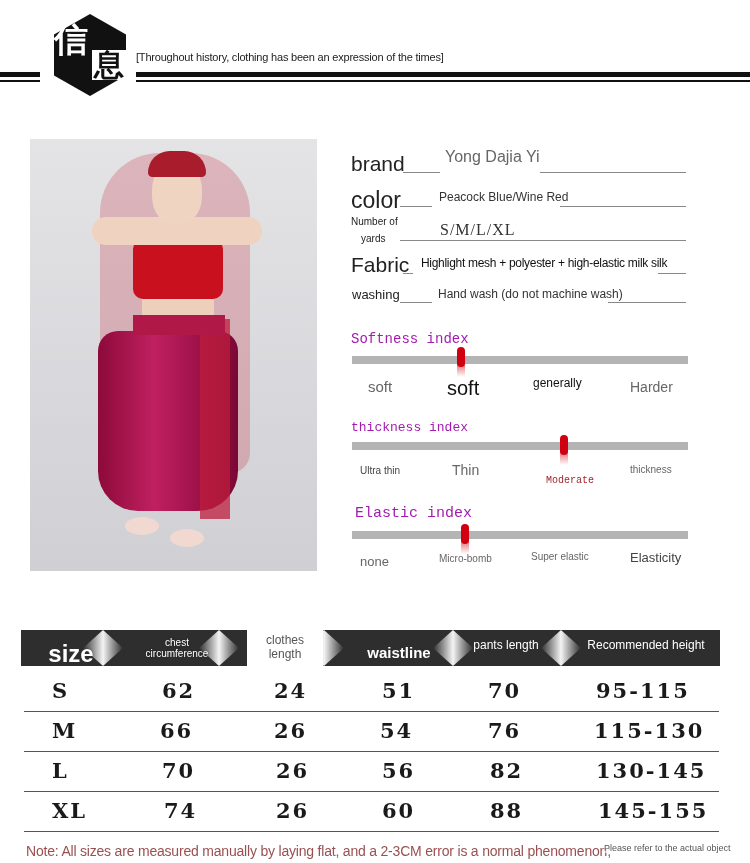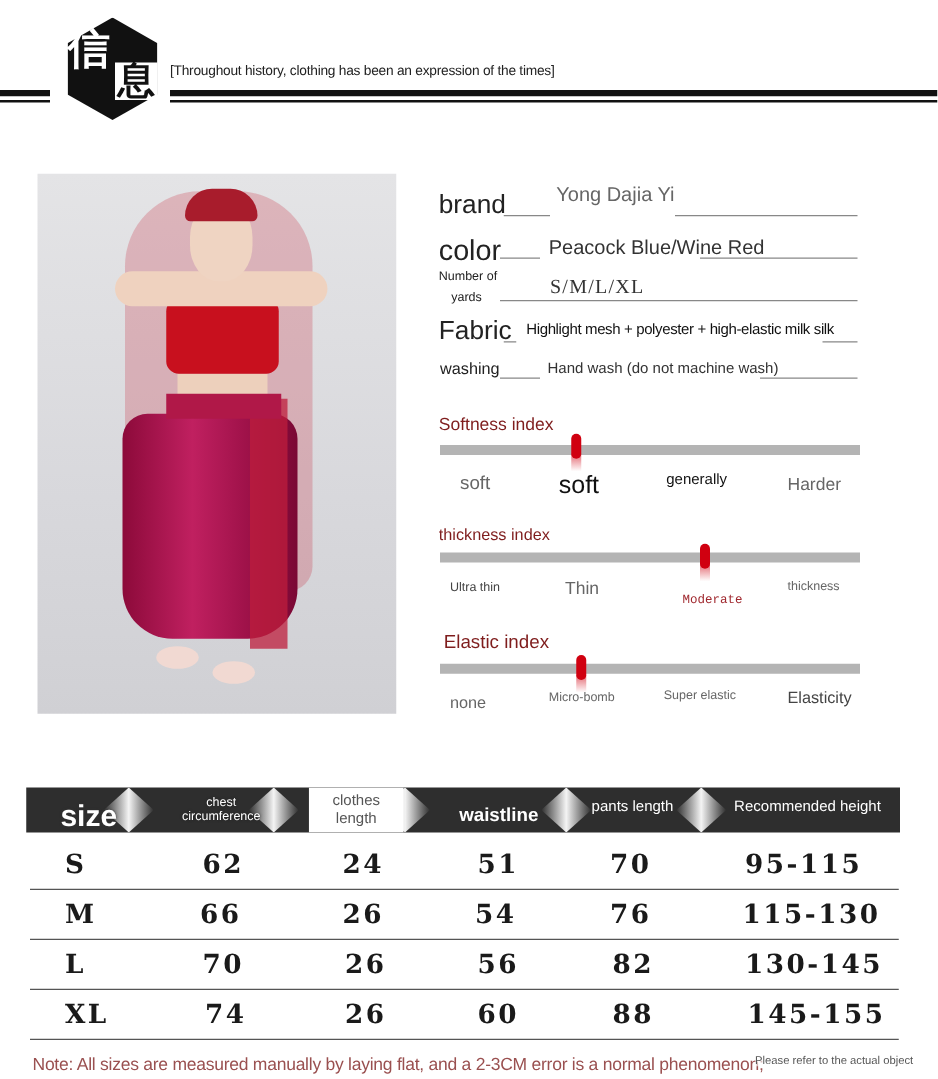--- a/index.html
+++ b/index.html
@@ -35,21 +35,21 @@
   .photo .panel { position: absolute; left: 170px; top: 180px; width: 30px; height: 200px; background: rgba(190,30,60,0.75); }
   .photo .shoe1 { position: absolute; left: 95px; top: 378px; width: 34px; height: 18px; background: #f1d9d2; border-radius: 50%; }
   .photo .shoe2 { position: absolute; left: 140px; top: 390px; width: 34px; height: 18px; background: #f1d9d2; border-radius: 50%; }
 
   
   .info-label { position: absolute; color: #222; font-family: "Liberation Sans", sans-serif; white-space: nowrap; }
   .info-value { position: absolute; color: #333; white-space: nowrap; font-family: "Liberation Sans", sans-serif; }
   .uline { position: absolute; height: 1px; background: #888; }
 
   
-  .idx-title { position: absolute; font-size: 14px; color: #7f1d1d; font-family: Liberation Sans, sans-serif; }
+  .idx-title { position: absolute; font-size: 14px; color: #a21caf; font-family: Liberation Mono, monospace; }
   .track { position: absolute; height: 8px; background: #b4b4b4; }
   .thumb { position: absolute; width: 8px; height: 20px; background: #d00010; border-radius: 4px; }
   .thumb::after { content: ""; position: absolute; left: 0; top: 16px; width: 8px; height: 14px; background: linear-gradient(180deg, rgba(208,0,16,0.6), rgba(208,0,16,0)); }
   .opt { position: absolute; white-space: nowrap; color: #666; font-family: "Liberation Sans", sans-serif; }
 
   
   .tbl-head { position: absolute; left: 21px; top: 630px; width: 699px; height: 36px; background: #2e2e2e; }
   .tbl-head .hexcut { position: absolute; top: 0; width: 40px; height: 36px; background: linear-gradient(90deg, #2e2e2e 0%, #f4f4f4 50%, #2e2e2e 100%); clip-path: polygon(0 50%, 50% 0, 100% 50%, 50% 100%); }
   .th { position: absolute; top: 0; height: 36px; display: flex; align-items: center; justify-content: center; text-align: center; color: #fff; font-family: "Liberation Sans", sans-serif; line-height: 1.15; }
   .trow { position: absolute; left: 24px; width: 695px; height: 40px; }
@@ -88,21 +88,21 @@
 </div>
 
 <div>
   <span class="info-label" style="left:351px; top:152px; font-size:21px;">brand</span>
   <div class="uline" style="left:403px; top:172px; width:37px;"></div>
   <span class="info-value" style="left:445px; top:148px; font-size:16px; color:#666;">Yong Dajia Yi</span>
   <div class="uline" style="left:540px; top:172px; width:146px;"></div>
 
   <span class="info-label" style="left:351px; top:187px; font-size:23px;">color</span>
   <div class="uline" style="left:400px; top:206px; width:32px;"></div>
-  <span class="info-value" style="left:439px; top:190px; font-size:16px;">Peacock Blue/Wine Red</span>
+  <span class="info-value" style="left:439px; top:190px; font-size:12px;">Peacock Blue/Wine Red</span>
   <div class="uline" style="left:560px; top:206px; width:126px;"></div>
 
   <span class="info-label" style="left:351px; top:216px; font-size:10px;">Number of</span>
   <span class="info-label" style="left:361px; top:233px; font-size:10px;">yards</span>
   <span class="info-value" style="left:440px; top:221px; font-size:16px; font-family:'Liberation Serif', serif; letter-spacing:1px;">S/M/L/XL</span>
   <div class="uline" style="left:400px; top:240px; width:286px;"></div>
 
   <span class="info-label" style="left:351px; top:253px; font-size:21px;">Fabric</span>
   <span class="info-value" style="left:421px; top:256px; font-size:12px; color:#111; letter-spacing:-0.3px;">Highlight mesh + polyester + high-elastic milk silk</span>
   <div class="uline" style="left:403px; top:273px; width:10px;"></div>

